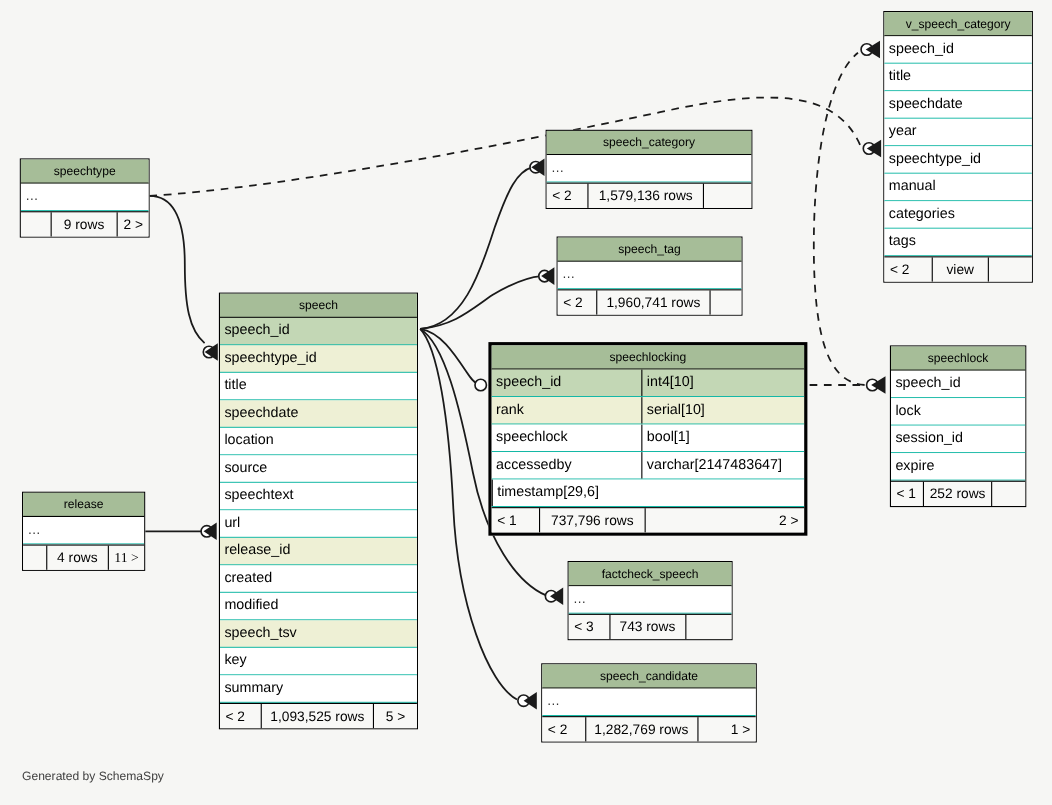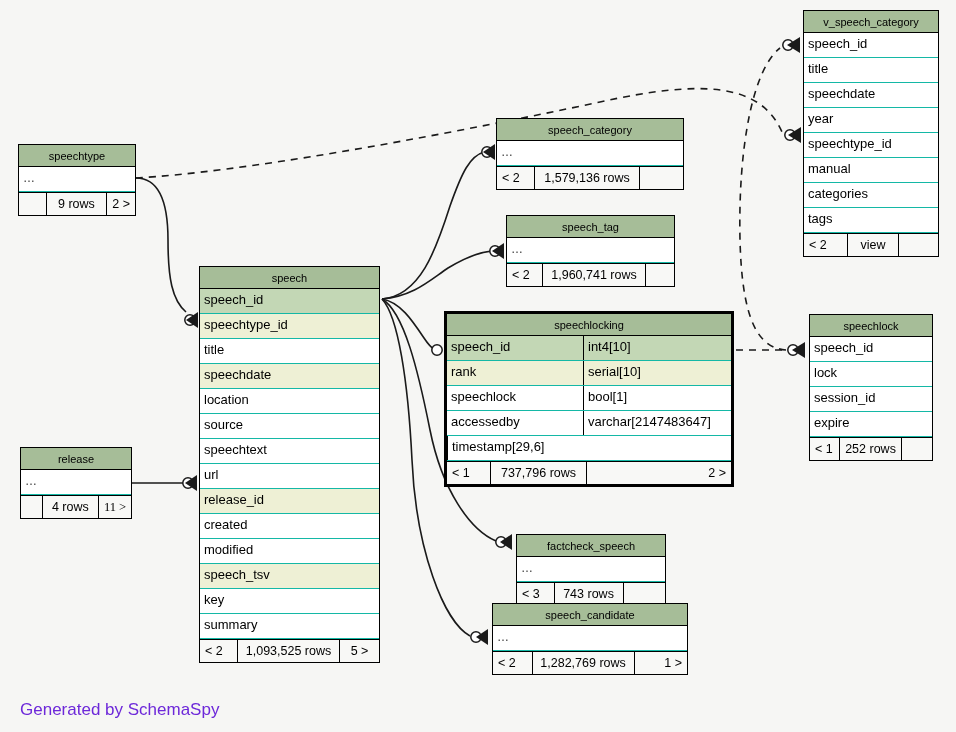--- a/index.html
+++ b/index.html
@@ -61,21 +61,21 @@
     padding:0 5px;white-space:nowrap;
     display:flex;align-items:center;
   }
   .footer .f:last-child{border-right:none;}
   .f.left{justify-content:flex-start;}
   .f.center{justify-content:center;}
   .f.right{justify-content:flex-end;}
 
   .caption{
     position:absolute;left:20px;top:700px;
-    font-size:17px;color:#6d28d9;
+    font-size:11px;color:#404040;
   }
 </style>
 </head>
 <body>
 
 <div id="canvas">
 
   <svg class="edges" viewBox="0 0 956 732">
     <g fill="none" stroke="#1a1a1a" stroke-width="1.6">
 
@@ -293,21 +293,21 @@
         </div>
         <div class="row plain">
           <div class="cell-name">expire</div>
         </div>
         <div class="footer">
           <div class="f left" style="width: 31px;">&lt; 1</div>
           <div class="f center" style="width: 62px;">252 rows</div>
           <div class="f center" style="width: 31px;"></div>
         </div>
       </div>
-      <div class="table-box" style="left: 516px; top: 534px; width: 150px;">
+      <div class="table-box" style="left: 516px; top: 510px; width: 150px;">
         <div class="tbl-title">factcheck_speech</div>
         <div class="row ellipsis">
           <div class="cell-name">…</div>
         </div>
         <div class="footer">
           <div class="f left" style="width: 38px;">&lt; 3</div>
           <div class="f center" style="width: 70px;">743 rows</div>
           <div class="f center" style="width: 42px;"></div>
         </div>
       </div>

